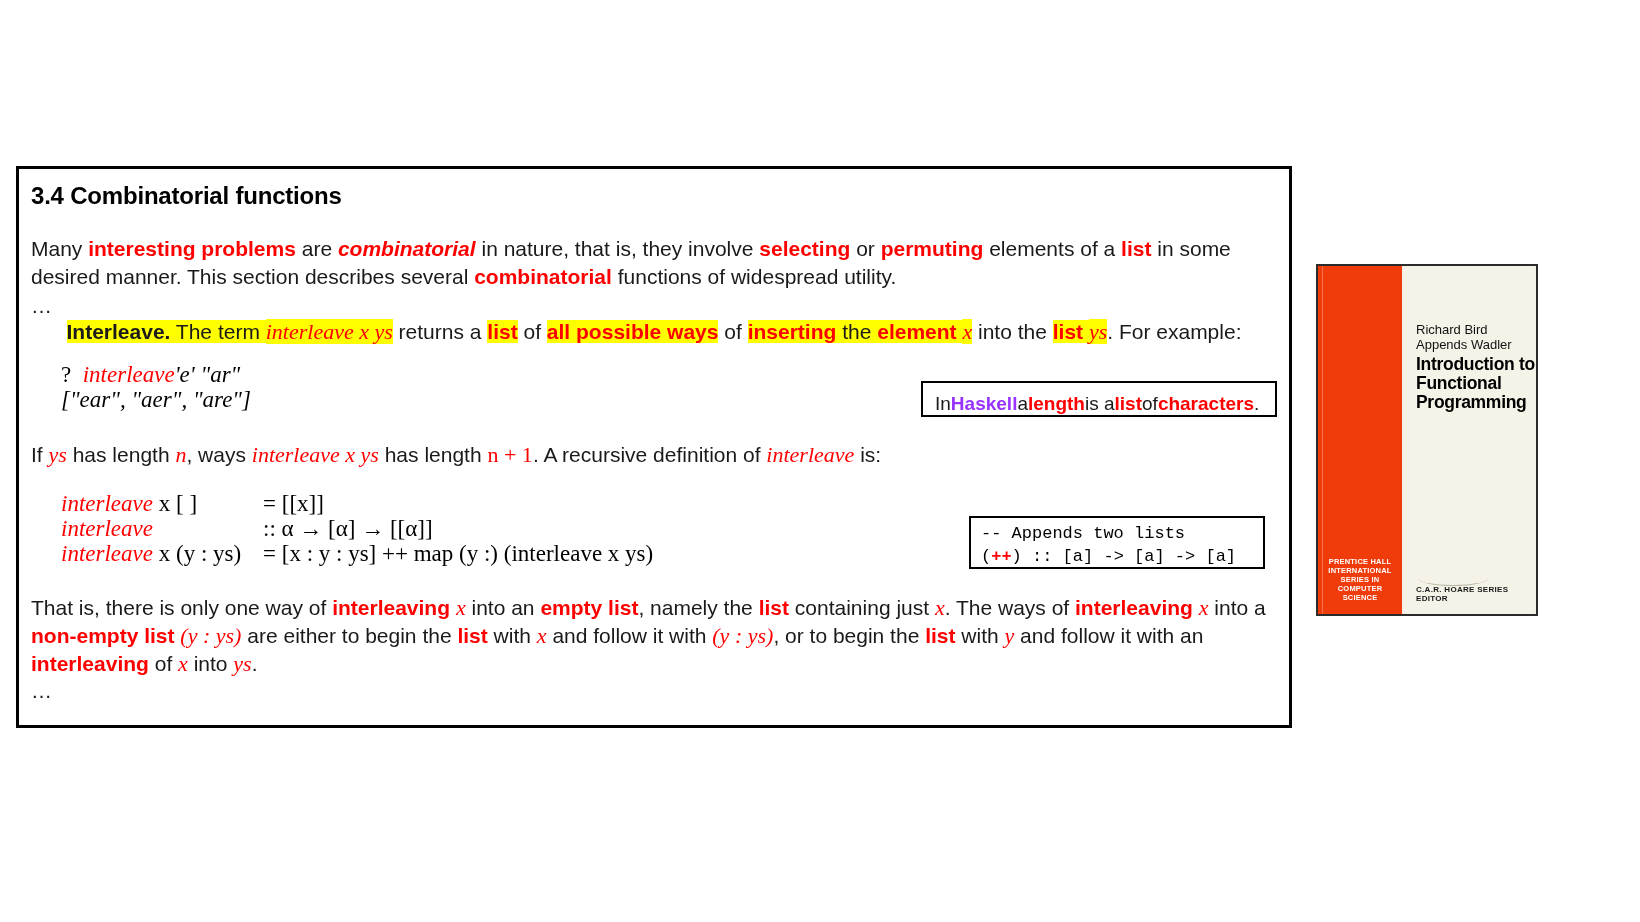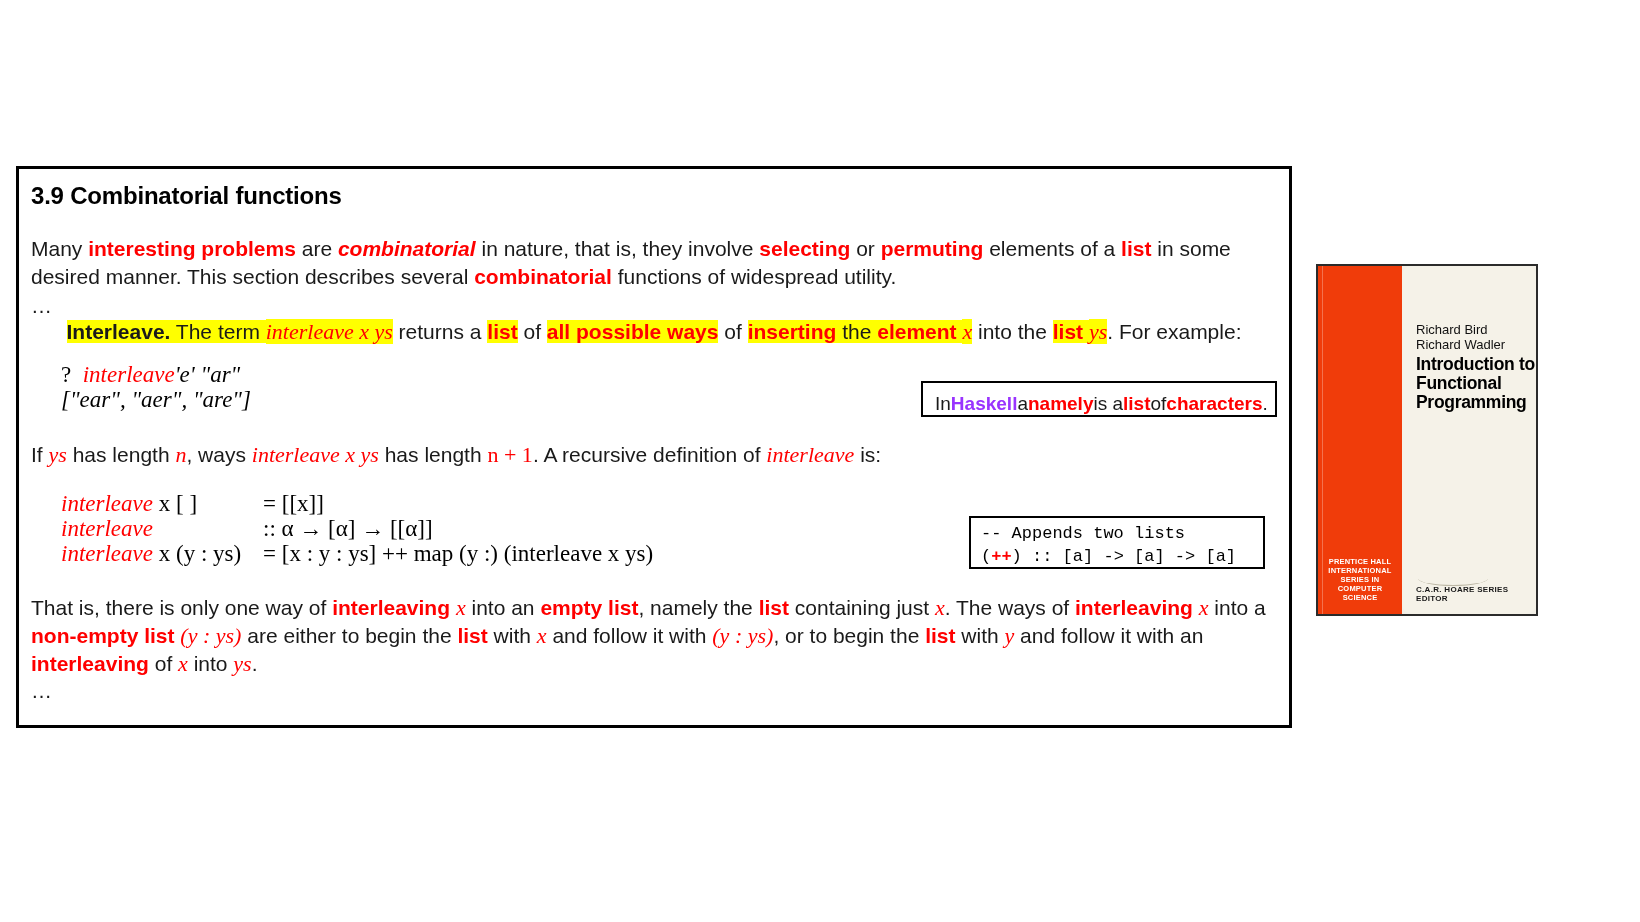--- a/index.html
+++ b/index.html
@@ -239,21 +239,21 @@
     border-bottom: 1px solid #bdb8a6;
     border-radius: 0 0 50% 50%;
   }
 </style>
 </head>
 <body>
 
 <div id="slide-panel">
   <div class="panel-inner">
 
-    <h1 id="section-heading">3.9 Combinatorial functions</h1>
+    <h1 id="section-heading">3.4 Combinatorial functions</h1>
 
     <p id="intro-paragraph" class="body-para"><span>Many </span><span class="redb">interesting problems</span><span> are </span><span class="redbi">combinatorial</span><span> in nature, that is, they involve </span><span class="redb">selecting</span><span> or </span><span class="redb">permuting</span><span> elements of a </span><span class="redb">list</span><span> in some desired manner. This section describes several </span><span class="redb">combinatorial</span><span> functions of widespread utility.</span></p>
 
     <p id="ellipsis-top" class="ellipsis-line">…</p>
 
     <p id="interleave-line" class="body-para"><span class="b hl">Interleave.</span><span class="hl"> The term </span><span class="mathi red hl">interleave x ys</span><span> returns a </span><span class="redb hl">list</span><span> of </span><span class="redb hl">all possible ways</span><span> of </span><span class="redb hl">inserting</span><span class="hl"> the </span><span class="redb hl">element</span><span class="hl">&nbsp;</span><span class="mathi red hl">x</span><span> into the </span><span class="redb hl">list</span><span class="hl">&nbsp;</span><span class="mathi red hl">ys</span><span>. For example:</span></p>
 
     <div id="example-block">
       <div><span class="q">?</span>&nbsp; <span class="ital red">interleave</span><span class="ital">'e'</span> <span class="ital">"ar"</span></div>
       <div class="ital">["ear",  "aer",  "are"]</div>
@@ -268,40 +268,40 @@
     </div>
 
     <p id="closing-paragraph" class="body-para"><span>That is, there is only one way of </span><span class="redb">interleaving</span> <span class="mathi red">x</span><span> into an </span><span class="redb">empty list</span><span>, namely the </span><span class="redb">list</span><span> containing just </span><span class="mathi red">x</span><span>. The ways of </span><span class="redb">interleaving</span> <span class="mathi red">x</span><span> into a </span><span class="redb">non-empty list</span> <span class="mathi red">(y : ys)</span><span> are either to begin the </span><span class="redb">list</span><span> with </span><span class="mathi red">x</span><span> and follow it with </span><span class="mathi red">(y : ys)</span><span>, or to begin the </span><span class="redb">list</span><span> with </span><span class="mathi red">y</span><span> and follow it with an </span><span class="redb">interleaving</span><span> of </span><span class="mathi red">x</span><span> into </span><span class="mathi red">ys</span><span>.</span></p>
 
     <p id="ellipsis-bottom" class="ellipsis-line">…</p>
 
     <div id="haskell-string-callout">
         <span>In </span>
         <span class="purple">Haskell</span>
         <span> a </span>
-        <span class="redb">namely</span>
+        <span class="redb">length</span>
         <span> is a </span>
         <span class="redb">list</span>
         <span> of </span>
         <span class="redb">characters</span>
         <span>.</span>
       </div>
 
     <div id="append-code-callout"><div>-- Appends two lists</div><div><span>(</span><span class="op">++</span><span>) :: [a] -&gt; [a] -&gt; [a]</span></div></div>
 
   </div>
 </div>
 
 <div id="book-cover">
   <div id="book-spine">
     <div id="publisher-series">PRENTICE HALL<br>INTERNATIONAL<br>SERIES IN<br>COMPUTER<br>SCIENCE</div>
   </div>
   <div id="book-face">
     <div class="author-name">Richard Bird</div>
-    <div class="author-name">Richard Wadler</div>
+    <div class="author-name">Appends Wadler</div>
     <div id="book-title">
       <div>Introduction to</div>
       <div>Functional</div>
       <div>Programming</div>
     </div>
     <div id="cover-swoosh"></div>
     <div id="series-editor">C.A.R. HOARE   SERIES EDITOR</div>
   </div>
 </div>
 

